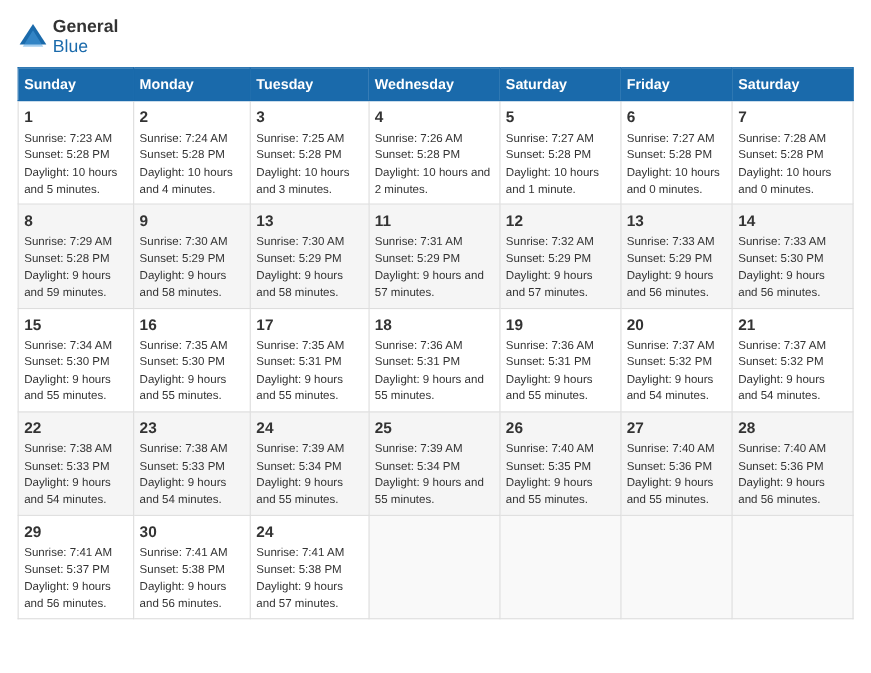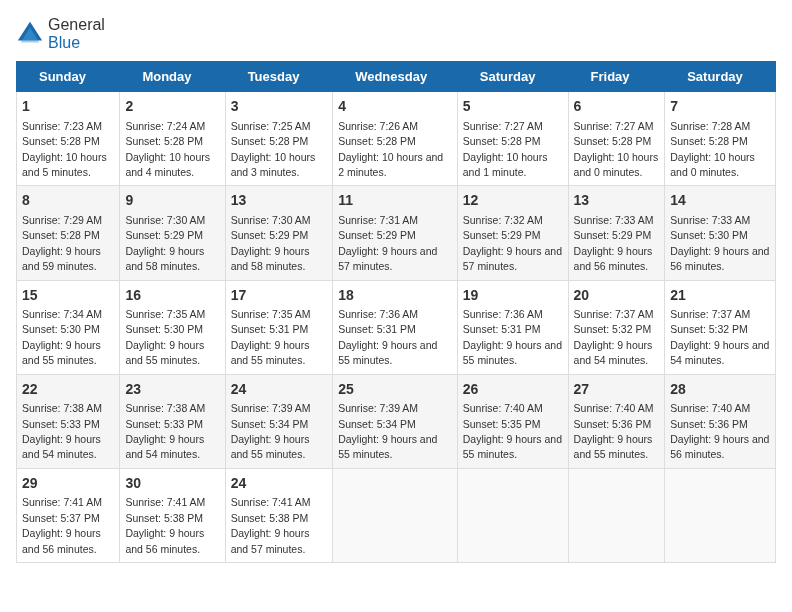--- a/index.html
+++ b/index.html
@@ -41,21 +41,21 @@
     table {
       width: 100%;
       border-collapse: collapse;
       font-size: 11px;
     }
     thead tr {
       background-color: #1a6aab;
       color: #fff;
     }
     thead th {
-      padding: 7px 22px;
+      padding: 7px 5px;
       text-align: left;
       font-size: 13px;
       font-weight: bold;
       border: 1px solid #1a6aab;
     }
     tbody tr {
       border-bottom: 1px solid #ccc;
     }
     tbody tr:nth-child(odd) {
       background-color: #fff;
@@ -88,21 +88,21 @@
 </head>
 <body>
 
 <div class="header-section">
   <div class="logo">
     <svg class="logo-icon" viewBox="0 0 30 30" xmlns="http://www.w3.org/2000/svg">
       <polygon points="15,2 28,22 2,22" fill="#1a6aab"></polygon>
       <polygon points="15,8 25,24 5,24" fill="#4a9de0" opacity="0.5"></polygon>
     </svg>
     <div>
-      <div style="font-size:16px;font-weight:normal;color:#333;line-height:1.1;">General</div>
+      <div style="font-size:16px;font-weight:bold;color:#333;line-height:1.1;">General</div>
       <div style="font-size:16px;font-weight:normal;color:#1a6aab;line-height:1.1;">Blue</div>
     </div>
   </div>
   <div class="title-section">
     <div class="main-title"></div>
     <div class="subtitle"></div>
   </div>
 </div>
 
 <table>

